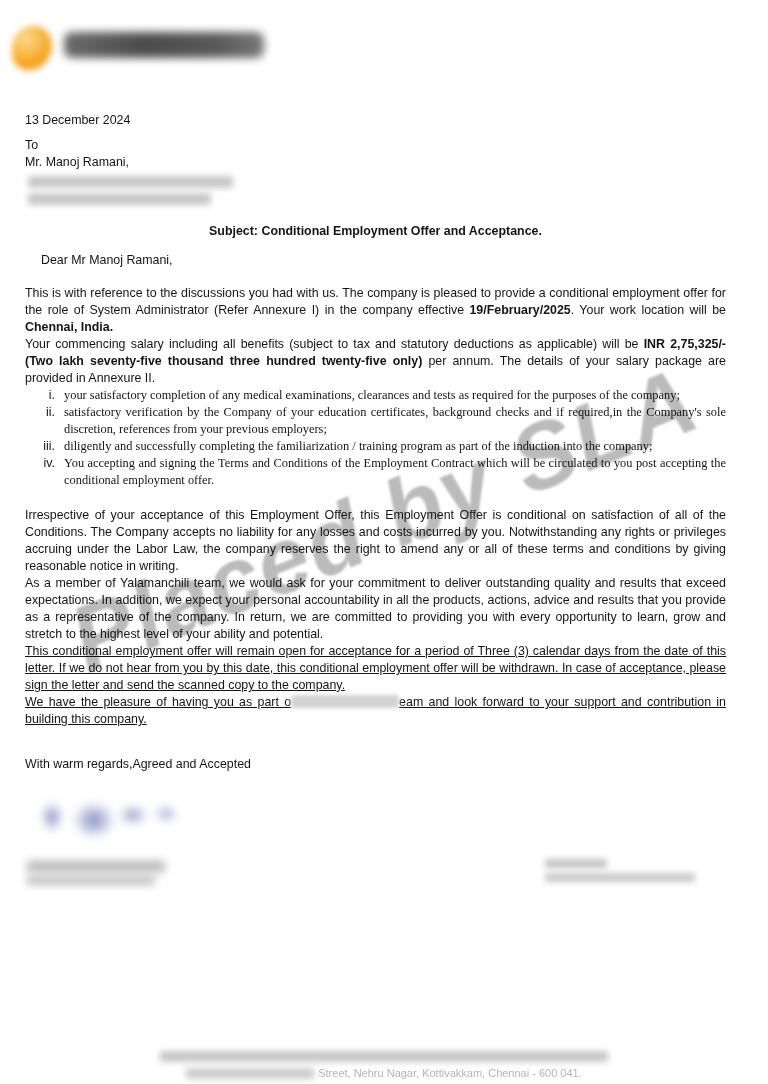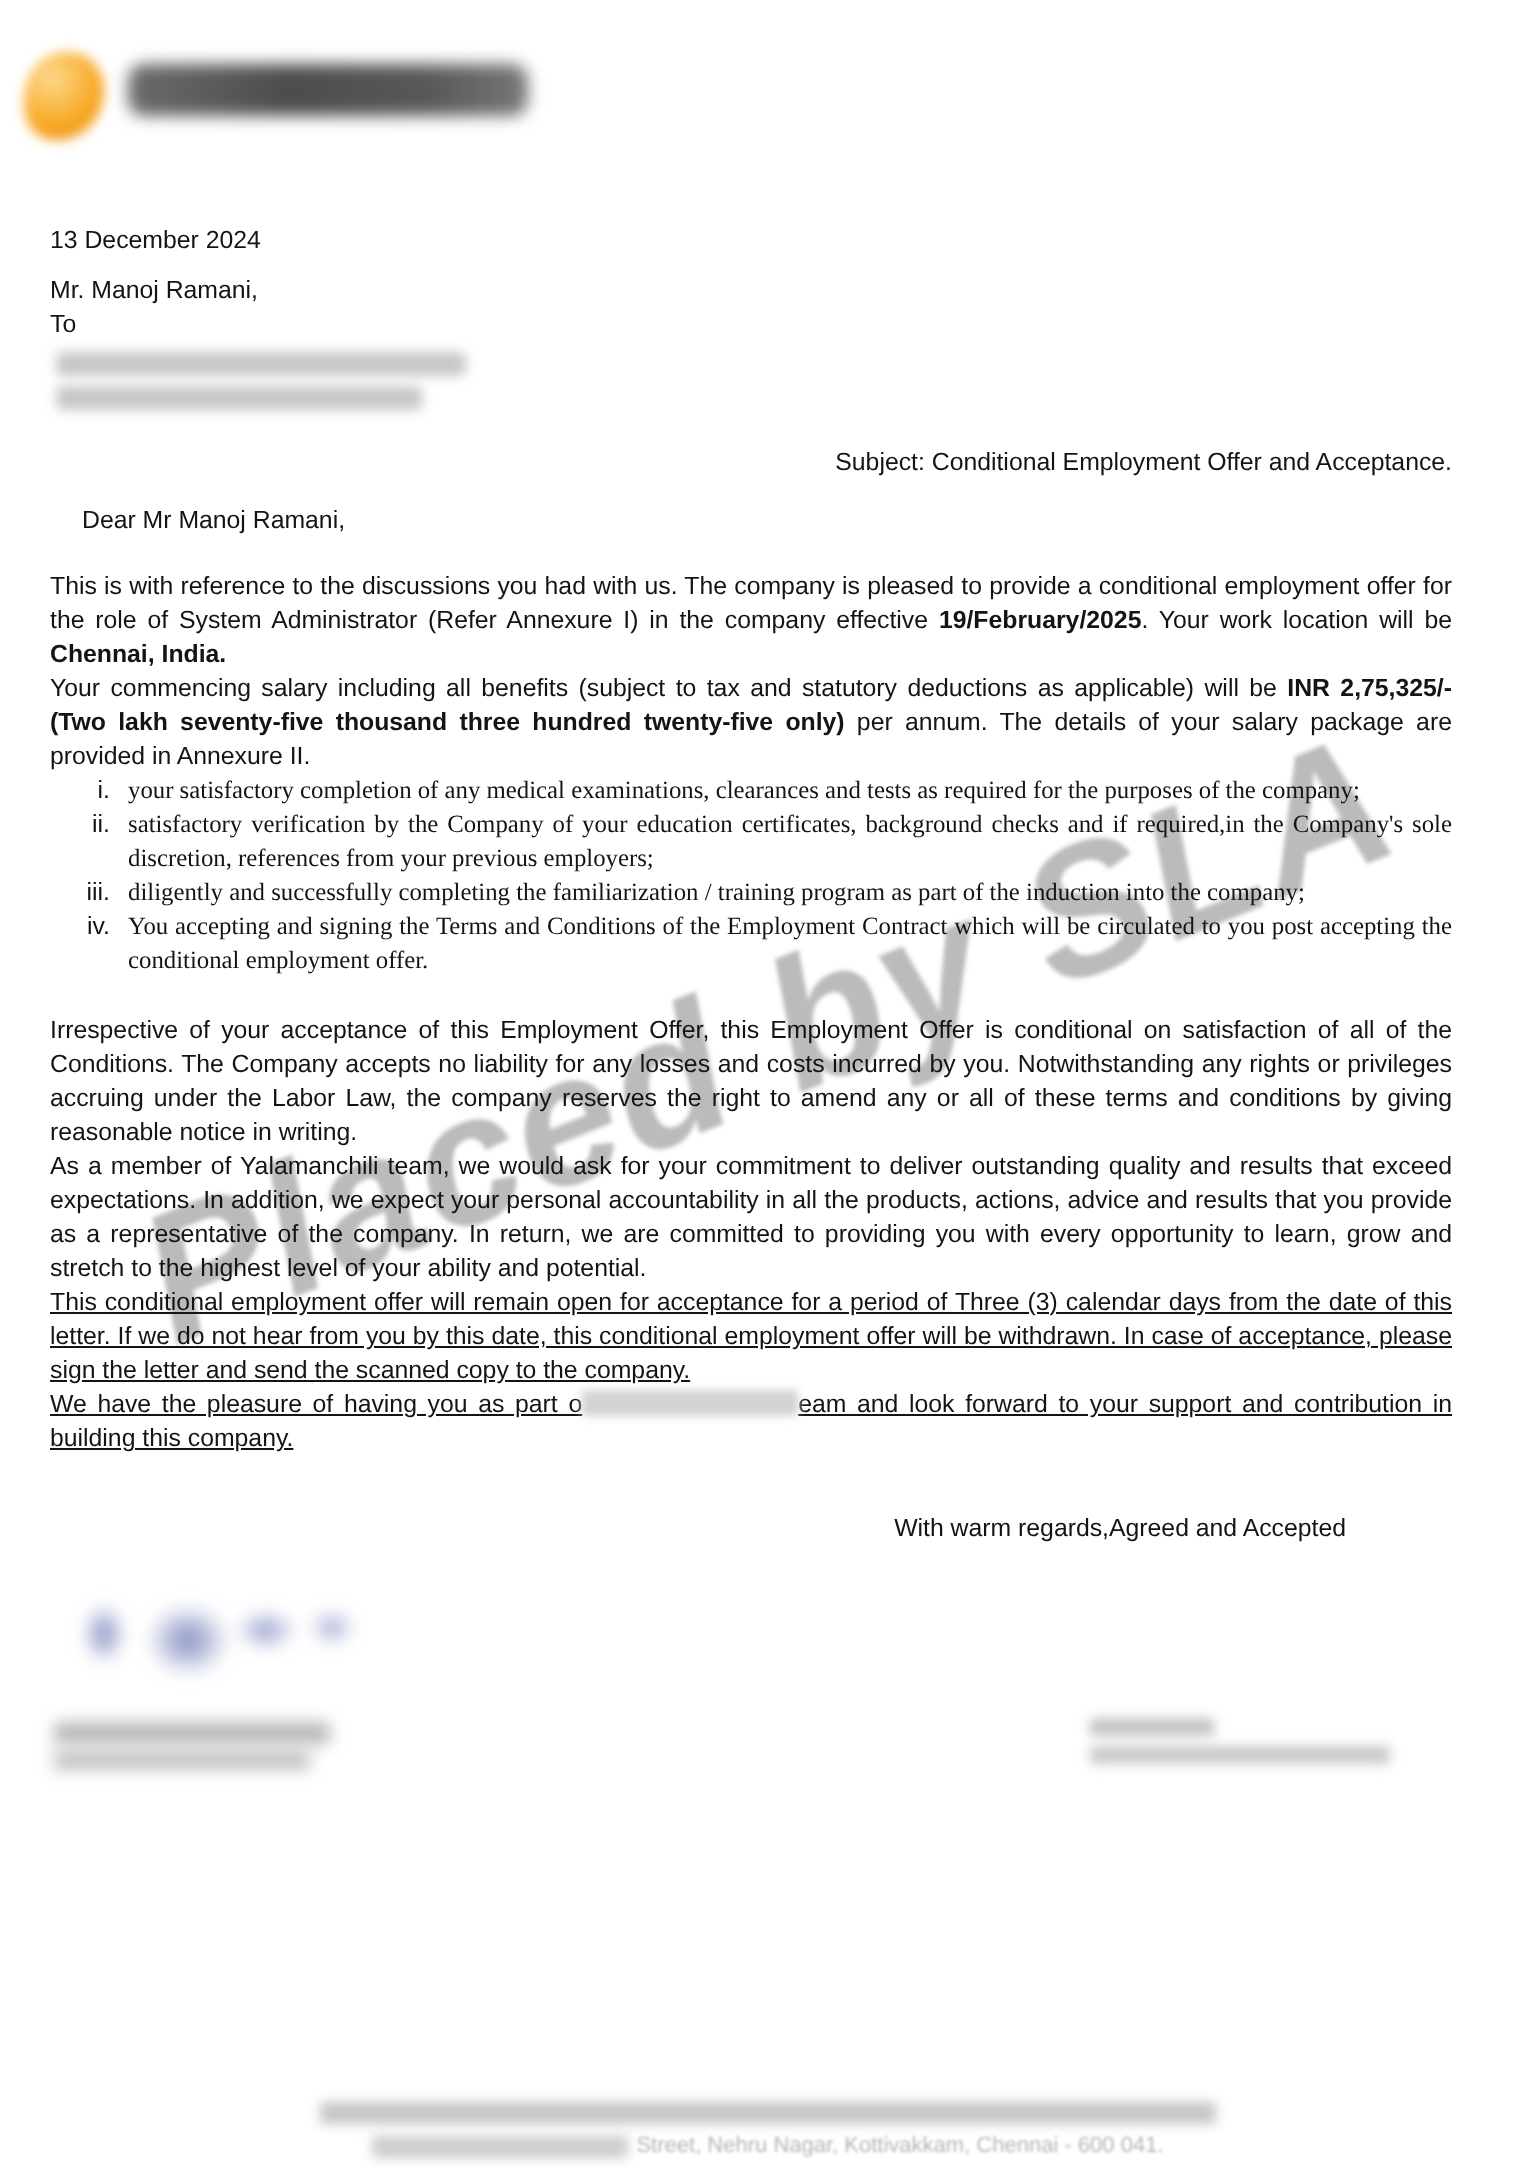--- a/index.html
+++ b/index.html
@@ -30,33 +30,33 @@
     background:linear-gradient(90deg,#6b6b6b,#4c4c4c 40%,#585858 75%,#777777);
     filter:blur(4px);
   }
   
   .content{position:relative;z-index:3;padding:112px 42px 0 25px;}
   .date{margin:0 0 8px 0;}
   .to-block{margin:0 0 18px 0;}
   .redact{background:#c7c7c7;border-radius:3px;filter:blur(3px);}
   .addr1{width:205px;height:12px;margin:5px 0 0 3px;}
   .addr2{width:183px;height:12px;margin:5px 0 0 3px;}
-  .subject{font-weight:normal;text-align:right;margin:0 0 12px 0;}
+  .subject{font-weight:bold;text-align:center;margin:0 0 12px 0;}
   .salutation{margin:0 0 16px 16px;}
   p.body{margin:0;text-align:justify;}
   .mb10{margin-bottom:9px;} .mb17{margin-bottom:17px;} .mb20{margin-bottom:28px;text-decoration:underline;}
   .cond-list{margin:0 0 18px 0;}
   .cond-item{display:flex;}
   .cond-num{flex:none;width:30px;text-align:right;padding-right:9px;}
   .cond-text{flex:1;text-align:justify;font-family:Liberation Serif, serif;}
   .inline-redact{
     display:inline-block;width:108px;height:13px;vertical-align:-2px;
     background:#d2d2d2;border-radius:2px;filter:blur(2px);
   }
-  .regards-row{display:flex;justify-content:flex-end;padding-right:53px;margin-bottom:6px;}
+  .regards-row{display:flex;justify-content:flex-start;padding-right:53px;margin-bottom:6px;}
   
   .sig-zone{position:relative;height:132px;}
   .sig-scribble{
     position:absolute;left:6px;top:10px;width:150px;height:62px;
     background:
       radial-gradient(ellipse 16px 22px at 14% 45%,rgba(108,120,180,.85),rgba(108,120,180,0) 70%),
       radial-gradient(ellipse 30px 26px at 42% 50%,rgba(100,112,175,.8),rgba(100,112,175,0) 72%),
       radial-gradient(ellipse 22px 15px at 68% 42%,rgba(112,124,184,.75),rgba(112,124,184,0) 70%),
       radial-gradient(ellipse 16px 13px at 90% 40%,rgba(120,132,190,.7),rgba(120,132,190,0) 72%);
     filter:blur(4px);
@@ -83,22 +83,22 @@
   <div class="logo-wrap">
     <div class="logo-blob"></div>
     <div class="logo-textblob"></div>
   </div>
 
   <div class="content">
 
     <div class="date">13 December 2024</div>
 
     <div class="to-block">
+      <div>To</div>
       <div>Mr. Manoj Ramani,</div>
-      <div>To</div>
       <div class="redact addr1"></div>
       <div class="redact addr2"></div>
     </div>
 
     <div class="subject">Subject: Conditional Employment Offer and Acceptance.</div>
 
     <div class="salutation">Dear Mr Manoj Ramani,</div>
 
     <p class="body mb10"><span>This is with reference to the discussions you had with us. The company is pleased to provide a conditional employment offer for the role of System Administrator (Refer Annexure I) in the company effective </span><span class="b">19/February/2025</span><span>. Your work location will be </span><span class="b">Chennai, India.</span></p>
 

